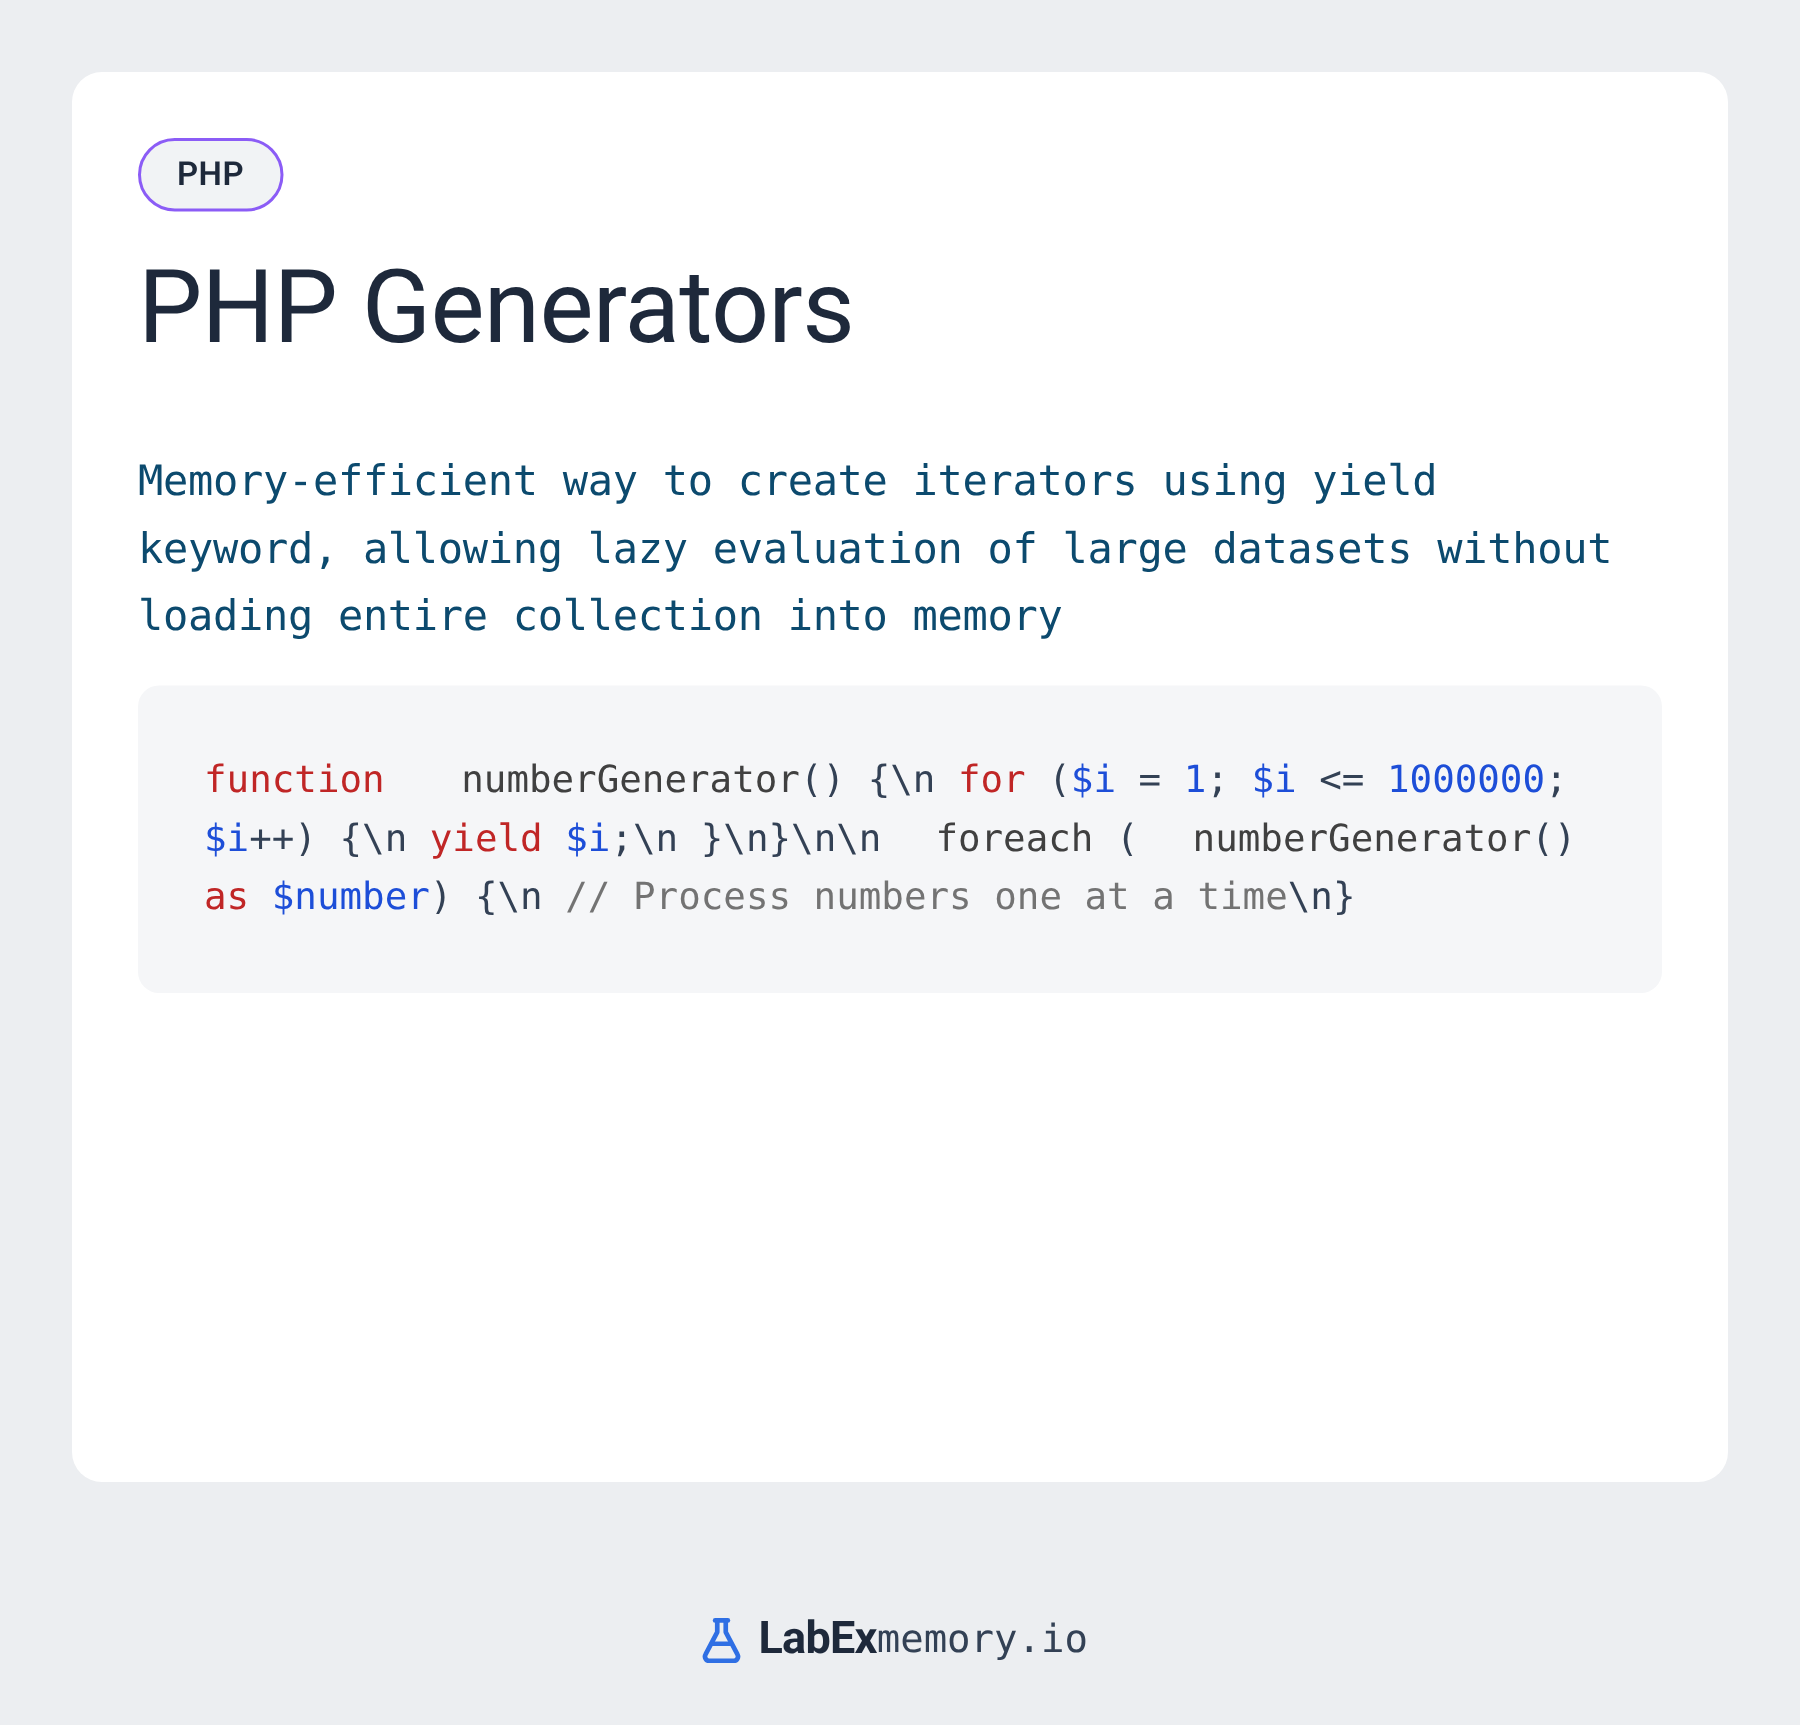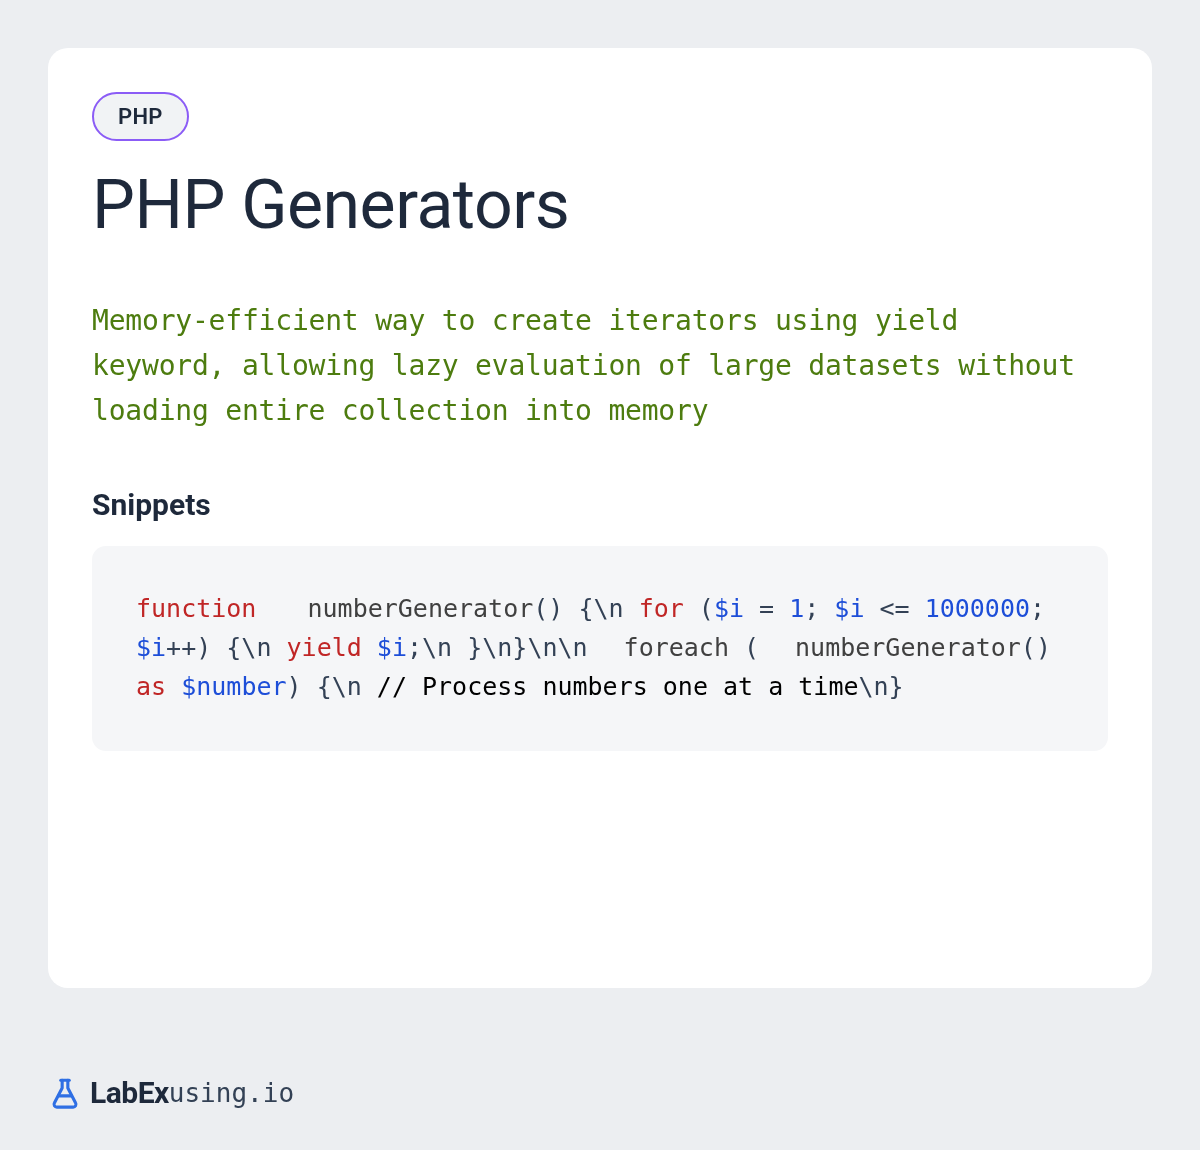--- a/index.html
+++ b/index.html
@@ -31,21 +31,21 @@
   .title {
     font-size: 68px;
     font-weight: 400;
     color: #1e293b;
     margin-top: 24px;
     letter-spacing: -0.5px;
   }
   .description {
     font-family: ui-monospace, SFMono-Regular, Menlo, Consolas, monospace;
     font-size: 28px;
-    color: #4d7c0f;
+    color: #0c4a6e;
     margin-top: 54px;
     line-height: 1.6;
     letter-spacing: -0.2px;
   }
   .snippets-heading {
     font-size: 30px;
     font-weight: 700;
     color: #1e293b;
     margin-top: 54px;
   }
@@ -57,31 +57,31 @@
     font-family: ui-monospace, SFMono-Regular, Menlo, Consolas, monospace;
     font-size: 25px;
     line-height: 1.55;
     color: #334155;
     word-break: break-word;
   }
   .tok-kw   { color: #c02626; text-align: right; }  
   .tok-fn   { color: #404040; margin-left: 36px; }  
   .tok-var  { color: #1d4ed8; }  
   .tok-num  { color: #1d4ed8; }  
-  .tok-cmt  { color: #000000; }  
+  .tok-cmt  { color: #737373; }  
   .tok-punct{ color: #334155; }
 
   .footer {
     position: absolute;
     left: 48px;
     right: 59px;
     bottom: 40px;
     display: flex;
     align-items: center;
-    justify-content: flex-start;
+    justify-content: center;
     margin-top: 40px;
   }
   .logo {
     display: flex;
     align-items: center;
     gap: 8px;
   }
   .logo-text {
     font-size: 30px;
     font-weight: 700;
@@ -95,29 +95,28 @@
     color: #334155;
   }
 </style>
 </head>
 <body>
 
 <div class="card">
   <span class="badge">PHP</span>
   <h1 class="title">PHP Generators</h1>
   <p class="description">Memory-efficient way to create iterators using yield keyword, allowing lazy evaluation of large datasets without loading entire collection into memory</p>
-  <h2 class="snippets-heading">Snippets</h2>
   <div class="code-block" id="code-block"><span class="tok-kw">function</span><span class="tok-punct"> </span><span class="tok-fn">numberGenerator</span><span class="tok-punct">() {\n    </span><span class="tok-kw">for</span><span class="tok-punct"> (</span><span class="tok-var">$i</span><span class="tok-punct"> = </span><span class="tok-num">1</span><span class="tok-punct">; </span><span class="tok-var">$i</span><span class="tok-punct"> &lt;= </span><span class="tok-num">1000000</span><span class="tok-punct">; </span><span class="tok-var">$i</span><span class="tok-punct">++) {\n        </span><span class="tok-kw">yield</span><span class="tok-punct"> </span><span class="tok-var">$i</span><span class="tok-punct">;\n    }\n}\n\n</span><span class="tok-fn">foreach</span><span class="tok-punct"> (</span><span class="tok-fn">numberGenerator</span><span class="tok-punct">() </span><span class="tok-kw">as</span><span class="tok-punct"> </span><span class="tok-var">$number</span><span class="tok-punct">) {\n    </span><span class="tok-cmt">// Process numbers one at a time</span><span class="tok-punct">\n}</span></div>
 </div>
 
 <div class="footer">
   <div class="logo">
     <span class="logo-icon">
       <svg width="34" height="34" viewBox="0 0 24 24" fill="none" stroke="#2f6fe4" stroke-width="2.2" stroke-linecap="round" stroke-linejoin="round">
         <path d="M9 3h6"></path>
         <path d="M10 3v5.5L4.5 19a2 2 0 0 0 1.8 3h11.4a2 2 0 0 0 1.8-3L14 8.5V3"></path>
         <path d="M7.5 14h9"></path>
       </svg>
     </span>
     <span class="logo-text">LabEx</span>
   </div>
-  <span class="site">using.io</span>
+  <span class="site">memory.io</span>
 </div>
 
 </body></html>

